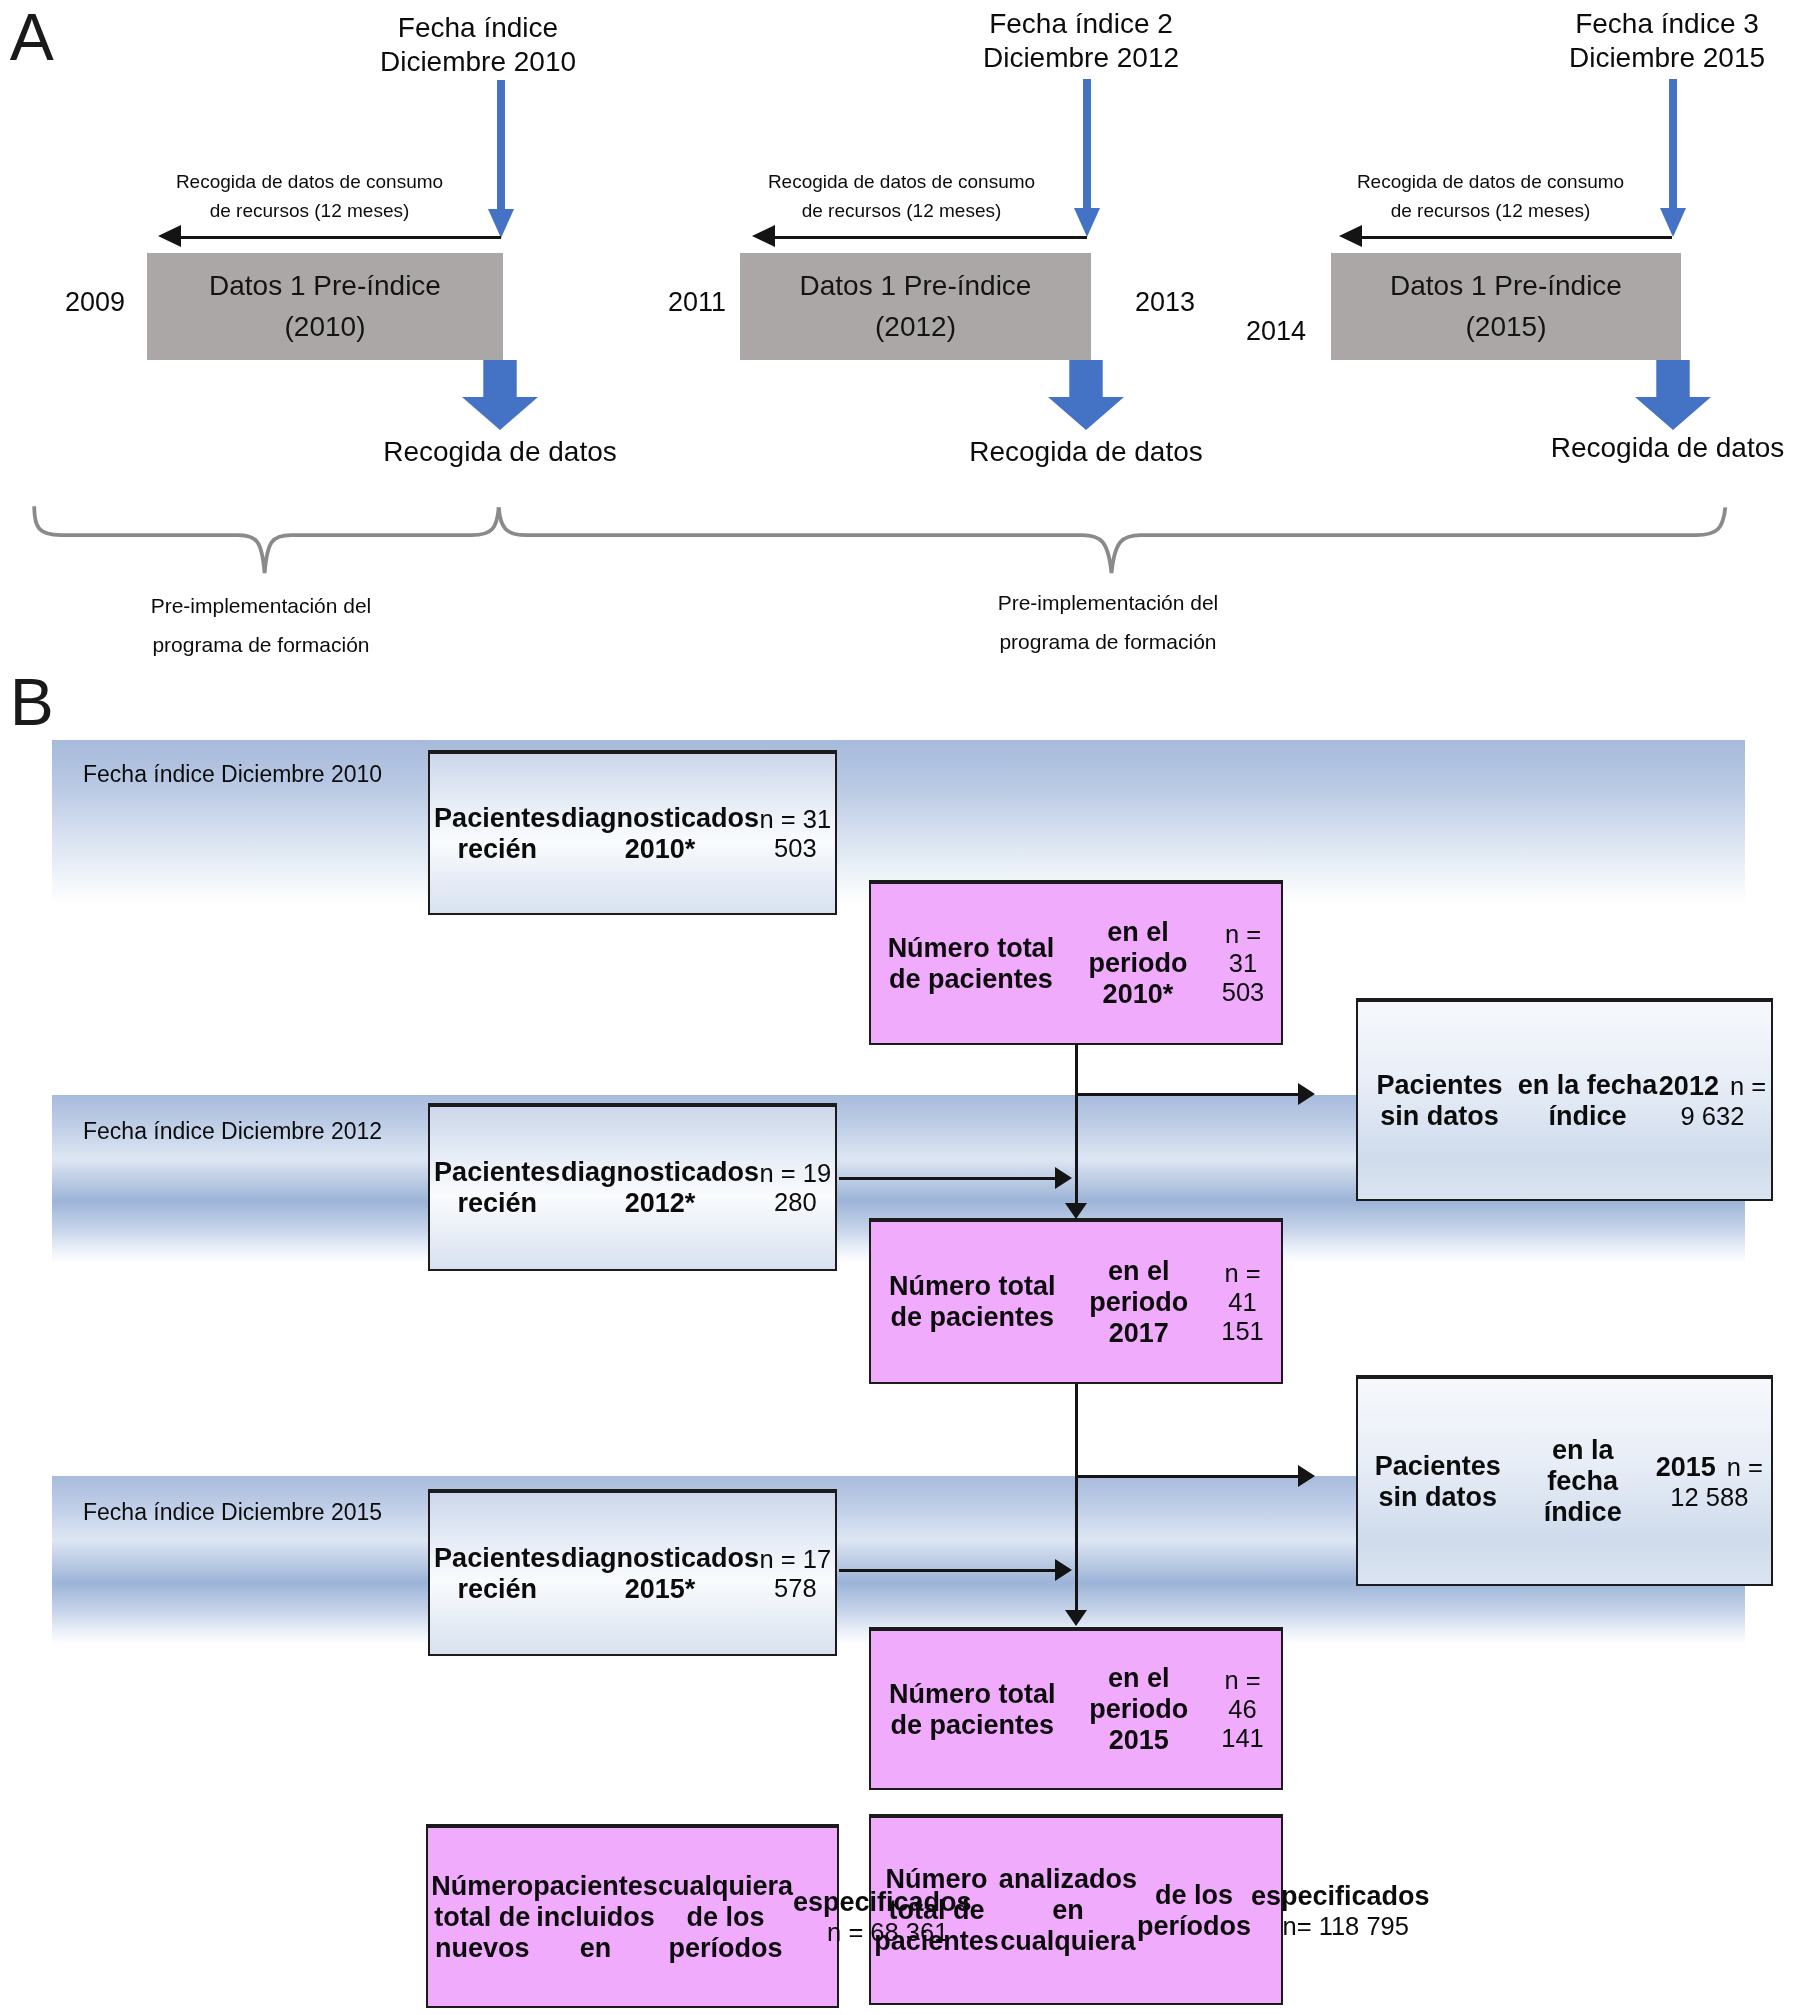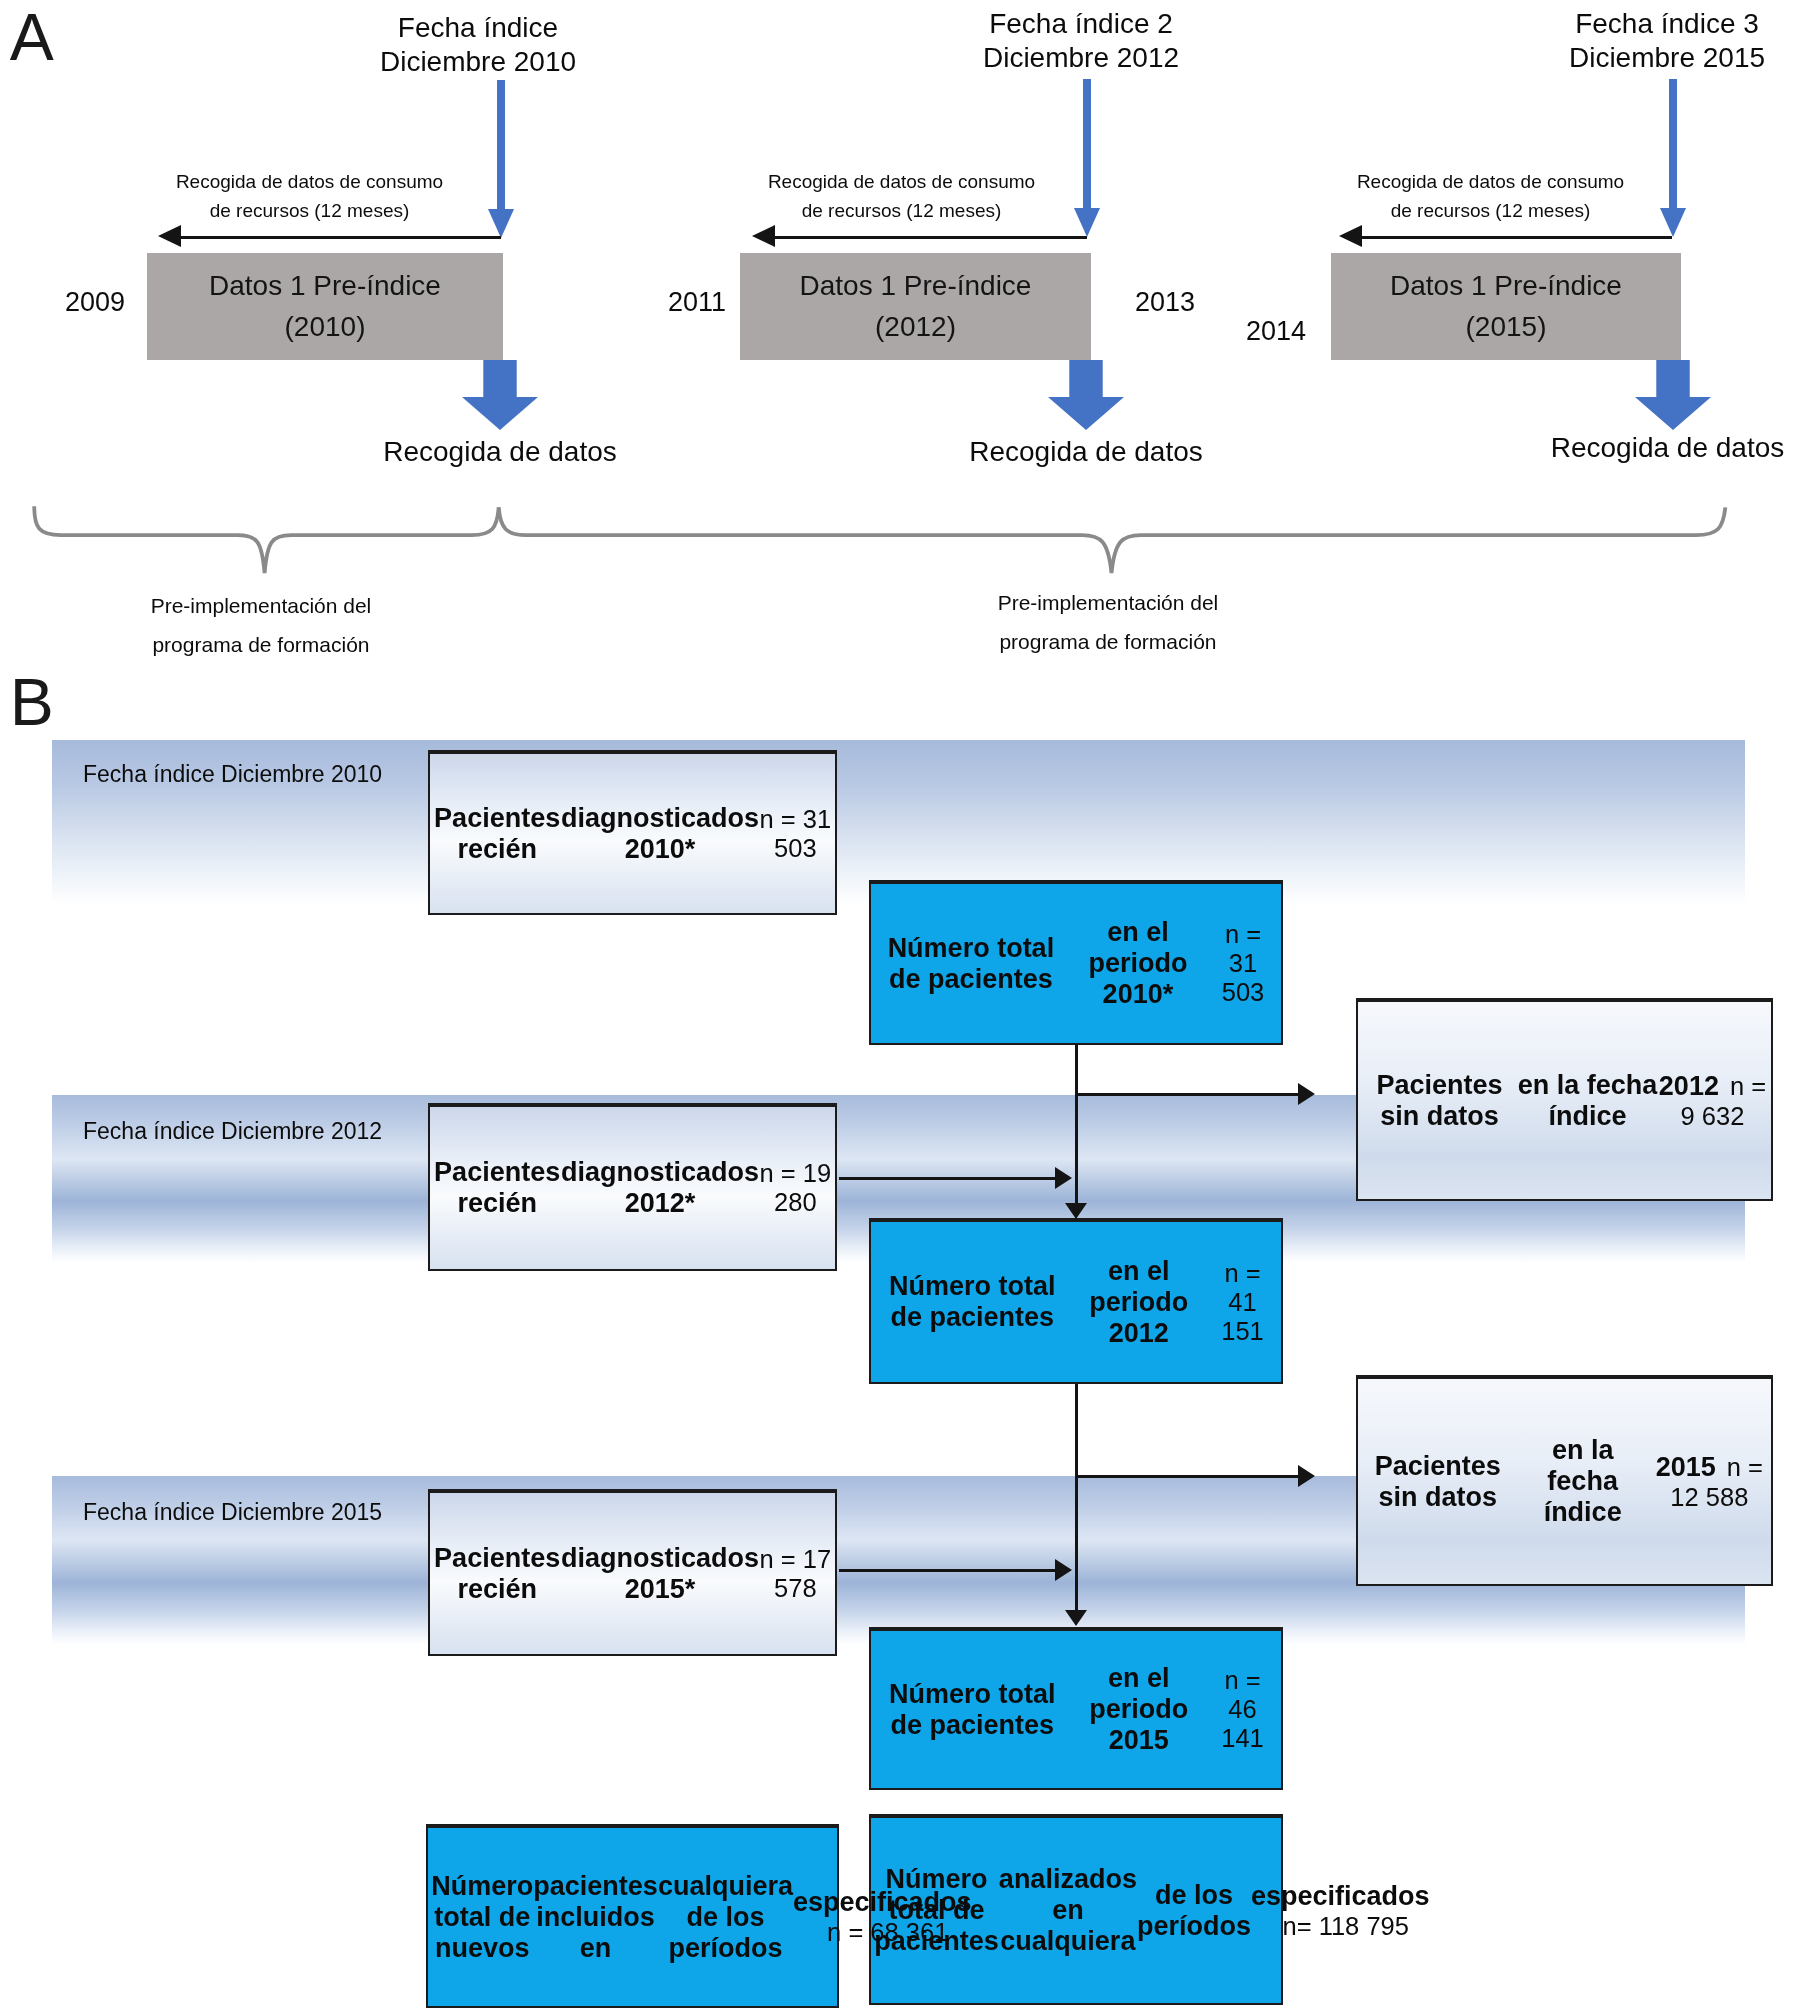--- a/index.html
+++ b/index.html
@@ -22,21 +22,21 @@
   .big-arrow{background:#4472c4;clip-path:polygon(28% 0%,72% 0%,72% 53%,100% 53%,50% 100%,0% 53%,28% 53%);}
   .recogida{font-size:28px;}
   .preimpl{font-size:21px;line-height:1.85;}
   
   .band{left:52px;width:1693px;background:linear-gradient(180deg,#a7bbdc 0%,#bfcee7 18%,#dde6f3 38%,#b4c6e1 54%,#9db4d8 63%,#c6d4ea 80%,#eef3fa 93%,#ffffff 100%);}
   .band.first{background:linear-gradient(180deg,#a6badb 0%,#b9c9e4 28%,#d7e1f0 58%,#f0f5fa 85%,#ffffff 100%);}
   .band-label{font-size:23px;}
   .fbox{border:2.2px solid #1b1b1b;border-top-width:4.9px;box-sizing:border-box;display:flex;flex-direction:row;justify-content:space-evenly;align-items:center;text-align:center;padding:5.4px 3.3px;}
   .fbox .bl{font-weight:700;font-size:27px;}
   .fbox .nl{font-weight:400;font-size:25.5px;}
-  .box-white{background:#0ea5e9;}
+  .box-white{background:#f0abfc;}
   .box-band{background:linear-gradient(180deg,#ccd7eb 0%,#e8eef7 32%,#f9fbfd 55%,#e2e9f4 86%,#d8e2f0 100%);}
   .box-side{background:linear-gradient(180deg,#f6f8fc 0%,#e8eef7 40%,#cfdbec 78%,#dbe4f1 100%);margin-left:40px;}
   .vline{background:#141414;width:2.7px;}
   .head-down{width:0;height:0;border-left:11.4px solid transparent;border-right:11.4px solid transparent;border-top:16.3px solid #141414;}
   .head-right{width:0;height:0;border-top:11px solid transparent;border-bottom:11px solid transparent;border-left:17.4px solid #141414;}
   .gap{display:inline-block;width:11px;}
 </style>
 </head>
 <body>
 
@@ -151,21 +151,21 @@
     <div class="nl">n = 17 578</div>
   </div>
 
   <div class="abs fbox box-white" style="left:869px;top:880px;width:414px;height:165px;">
     <div class="bl">Número total de pacientes</div>
     <div class="bl">en el periodo 2010*</div>
     <div class="nl">n = 31 503</div>
   </div>
   <div class="abs fbox box-white" style="left:869px;top:1218px;width:414px;height:166px;">
     <div class="bl">Número total de pacientes</div>
-    <div class="bl">en el periodo 2012</div>
+    <div class="bl">en el periodo 2017</div>
     <div class="nl">n = 41 151</div>
   </div>
   <div class="abs fbox box-white" style="left:869px;top:1627px;width:414px;height:163px;">
     <div class="bl">Número total de pacientes</div>
     <div class="bl">en el periodo 2015</div>
     <div class="nl">n = 46 141</div>
   </div>
   <div class="abs fbox box-white" style="left:869px;top:1814px;width:414px;height:191px;">
     <div class="bl">Número total de pacientes</div>
     <div class="bl">analizados en cualquiera</div>

